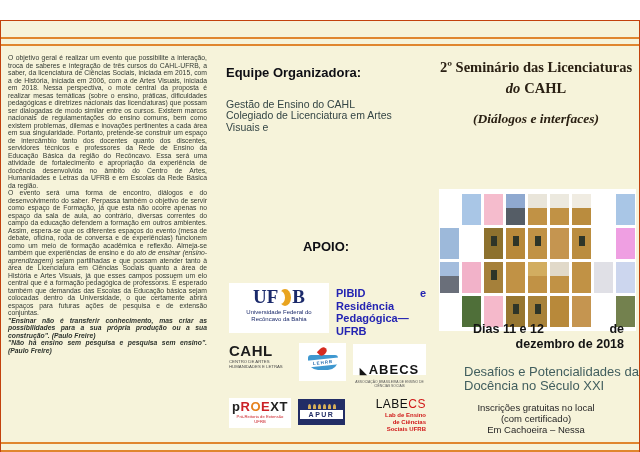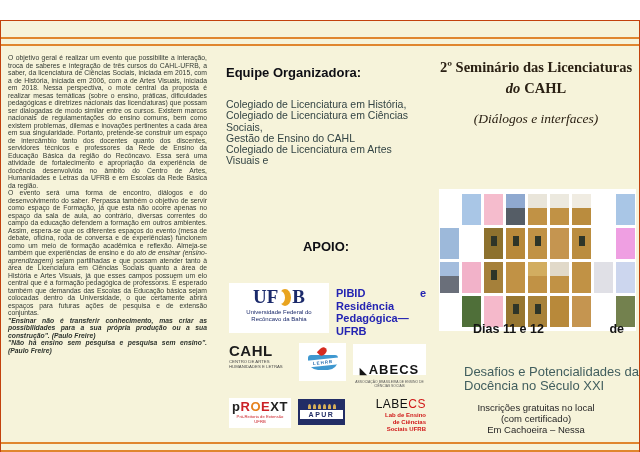--- a/index.html
+++ b/index.html
@@ -67,21 +67,21 @@
   .lb-b{color:#111}.lb-r{color:#d01818}
   .labecs-sub{font-size:6px;font-weight:bold;color:#d01818;line-height:7px;margin-top:1px;}
 
   
   .col-right{position:absolute;left:435px;top:0;width:200px;height:452px;}
   .r-title{position:absolute;top:36px;left:0;width:100%;text-align:center;
     font-family:"Liberation Serif",serif;font-weight:bold;font-size:14.5px;
     color:#2b2114;line-height:21px;}
   .r-title .it{font-style:italic;margin-right:4px;}
   .r-sub{position:absolute;top:90px;left:0;width:100%;text-align:center;
-    font-family:"Liberation Serif",serif;font-weight:normal;font-style:italic;
+    font-family:"Liberation Serif",serif;font-weight:bold;font-style:italic;
     font-size:13.5px;color:#2b2114;}
   .mosaic{position:absolute;top:168px;left:3px;width:197px;height:142px;background:#fff;
     display:grid;grid-template-columns:repeat(9,19px);grid-auto-rows:31px;gap:3px;
     padding:4px;box-sizing:border-box;justify-content:center;align-content:center;}
   .tile{width:19px;height:31px;}
   .win{width:6px;height:10px;background:#2e3528;margin:8px auto 0 auto;}
   .dates{position:absolute;top:301px;left:37px;width:151px;
     font-size:12.5px;font-weight:bold;color:#141414;line-height:14.5px;}
   .d1{display:flex;justify-content:space-between;align-items:center;}
   .d2{text-align:right;}
@@ -102,21 +102,20 @@
   <div class="col-left">
     <p>O objetivo geral é realizar um evento que possibilite a interação, troca de saberes e integração de três cursos do CAHL-UFRB, a saber, da licenciatura de Ciências Sociais, iniciada em 2015, com a de História, iniciada em 2006, com a de Artes Visuais, iniciada em 2018. Nessa perspectiva, o mote central da proposta é realizar mesas temáticas (sobre o ensino, práticas, dificuldades pedagógicas e diretrizes nacionais das licenciaturas) que possam ser dialogadas de modo similar entre os cursos. Existem marcos nacionais de regulamentações do ensino comuns, bem como existem problemas, dilemas e inovações pertinentes a cada área em sua singularidade. Portanto, pretende-se construir um espaço de intercâmbio tanto dos docentes quanto dos discentes, servidores técnicos e professores da Rede de Ensino da Educação Básica da região do Recôncavo. Essa será uma atividade de fortalecimento e apropriação da experiência de docência desenvolvida no âmbito do Centro de Artes, Humanidades e Letras da UFRB e em Escolas da Rede Básica da região.</p>
     <p><span>O evento será uma forma de encontro, diálogos e do desenvolvimento do saber. Perpassa também o objetivo de servir como espaço de Formação, já que esta não ocorre apenas no espaço da sala de aula, ao contrário, diversas correntes do campo da educação defendem a formação em outros ambientes. Assim, espera-se que os diferentes espaços do evento (mesa de debate, oficina, roda de conversa e de experiências) funcionem como um meio de formação acadêmica e reflexão. Almeja-se também que experiências de ensino e do </span><span style="font-style: italic;">ato de ensinar (ensino-aprendizagem)</span><span> sejam partilhadas e que possam atender tanto à área de Licenciatura em Ciências Sociais quanto a área de História e Artes Visuais, já que esses campos possuem um elo central que é a formação pedagógica de professorxs. É esperado também que demandas das Escolas da Educação básica sejam colocadas dentro da Universidade, o que certamente abrirá espaços para futuras ações de pesquisa e de extensão conjuntas.</span></p>
     <p class="quote">"Ensinar não é transferir conhecimento, mas criar as possibilidades para a sua própria produção ou a sua construção". (Paulo Freire)</p>
     <p class="quote">"Não há ensino sem pesquisa e pesquisa sem ensino". (Paulo Freire)</p>
   </div>
 
   <div class="col-mid">
     <div class="m-heading">Equipe Organizadora:</div>
     <div class="team">
-      <div>Colegiado de Licenciatura em História, Colegiado de Licenciatura em Ciências Sociais,</div>
       <div>Gestão de Ensino do CAHL</div>
       <div>Colegiado de Licenciatura em Artes Visuais e</div>
     </div>
     <div class="apoio">APOIO:</div>
 
     <div class="logo-box ufrb-box">
       <div class="ufrb-acronym">
         <span>UF</span>
           <span class="crescent"></span>
           <span>B</span>
@@ -245,20 +244,21 @@
         <div class="tile" style="background: rgb(197, 149, 80);"></div>
         <div class="tile"></div>
         <div class="tile" style="background: rgb(115, 129, 78);"></div>
       </div>
 
     <div class="dates">
       <div class="d1">
         <span>Dias 11 e 12</span>
         <span>de</span>
       </div>
+      <div class="d2">dezembro de 2018</div>
     </div>
 
     <div class="theme">Desafios e Potencialidades da Docência no Século XXI</div>
 
     <div class="info">
       <div>Inscrições gratuitas no local</div>
       <div>(com certificado)</div>
       <div>Em Cachoeira – Nessa</div>
     </div>
   </div>

